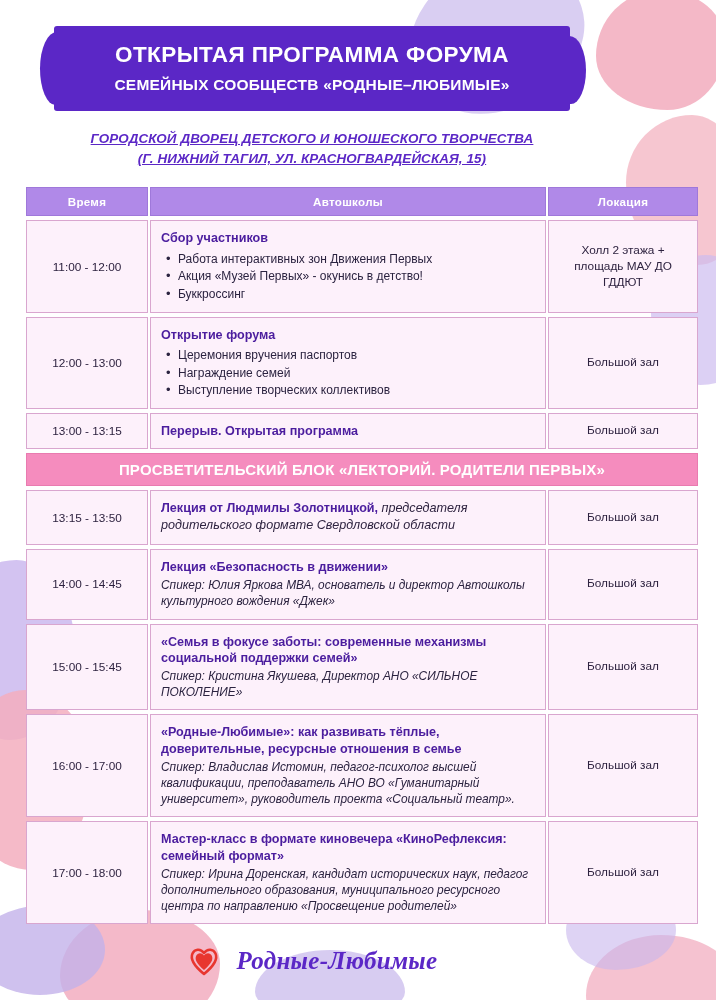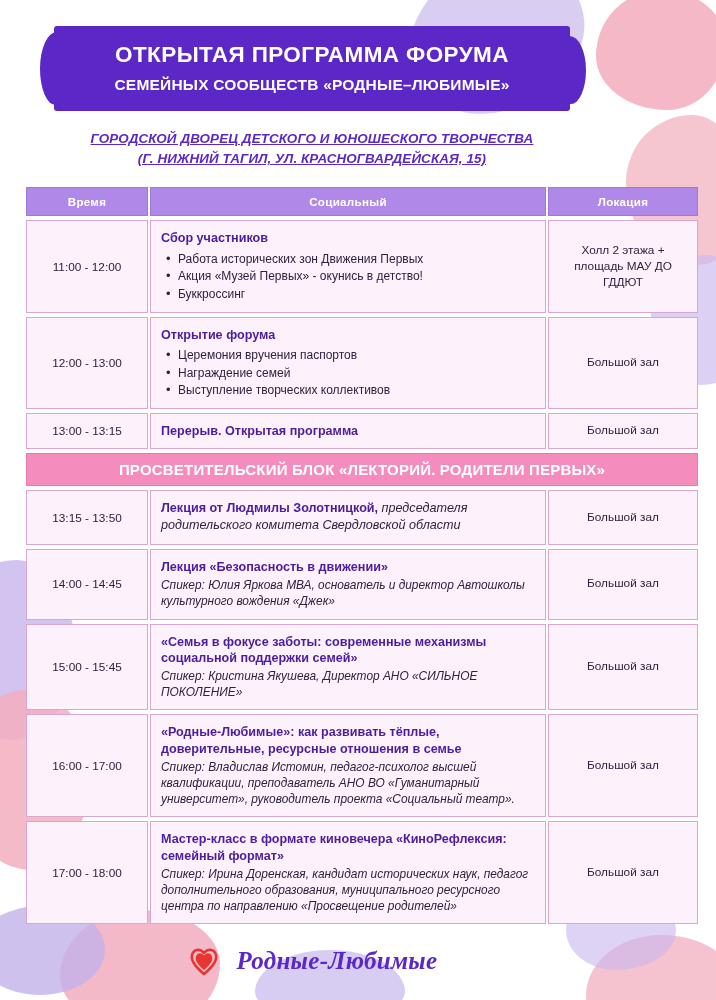--- a/index.html
+++ b/index.html
@@ -332,32 +332,32 @@
 
   <table class="schedule">
     <colgroup>
       <col class="c-time">
         <col class="c-act">
         <col class="c-loc">
     </colgroup>
     <thead>
       <tr>
         <th>Время</th>
-        <th>Социальный</th>
+        <th>Автошколы</th>
         <th>Локация</th>
       </tr>
     </thead>
     <tbody>
 
       <tr>
         <td class="time">11:00 - 12:00</td>
         <td class="act">
           <div class="act-title">Сбор участников</div>
           <ul class="act-list">
-            <li>Работа исторических зон Движения Первых</li>
+            <li>Работа интерактивных зон Движения Первых</li>
             <li>Акция «Музей Первых» - окунись в детство!</li>
             <li>Буккроссинг</li>
           </ul>
         </td>
         <td class="loc">Холл 2 этажа + площадь МАУ ДО ГДДЮТ</td>
       </tr>
 
       <tr>
         <td class="time">12:00 - 13:00</td>
         <td class="act">
@@ -380,21 +380,21 @@
       </tr>
 
       <tr class="section-row">
         <td colspan="3">ПРОСВЕТИТЕЛЬСКИЙ БЛОК «ЛЕКТОРИЙ. РОДИТЕЛИ ПЕРВЫХ»</td>
       </tr>
 
       <tr>
         <td class="time">13:15 - 13:50</td>
         <td class="act">
           <div class="act-title inline-ital">
-            <span>Лекция от Людмилы Золотницкой,</span><span class="ital"> председателя родительского комитета Свердловской области</span>
+            <span>Лекция от Людмилы Золотницкой,</span><span class="ital"> председателя родительского формате Свердловской области</span>
           </div>
         </td>
         <td class="loc">Большой зал</td>
       </tr>
 
       <tr>
         <td class="time">14:00 - 14:45</td>
         <td class="act">
           <div class="act-title">Лекция «Безопасность в движении»</div>
           <div class="act-sub">Спикер: Юлия Яркова МВА, основатель и директор Автошколы культурного вождения «Джек»</div>

